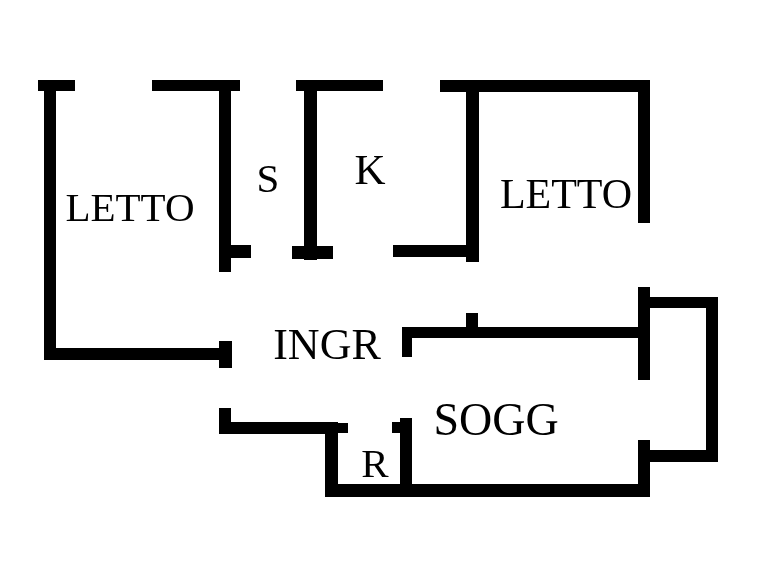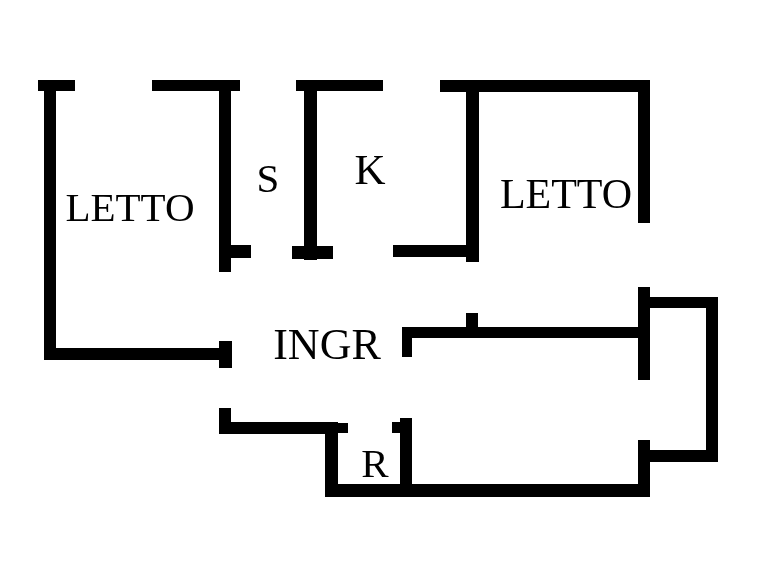--- a/index.html
+++ b/index.html
@@ -60,14 +60,15 @@
     <div class="wall" style="left: 638px; top: 440px; width: 12px; height: 57px; background: rgb(0, 0, 0);"></div>
     <div class="wall" style="left: 325px; top: 484px; width: 325px; height: 13px; background: rgb(0, 0, 0);"></div>
     <div class="wall" style="left: 647px; top: 297px; width: 71px; height: 11px; background: rgb(0, 0, 0);"></div>
     <div class="wall" style="left: 706px; top: 298px; width: 12px; height: 164px; background: rgb(0, 0, 0);"></div>
     <div class="wall" style="left: 647px; top: 450px; width: 71px; height: 12px; background: rgb(0, 0, 0);"></div>
     <span class="room-label" style="left: 130px; top: 207px; font-size: 41px; color: rgb(0, 0, 0);">LETTO</span>
     <span class="room-label" style="left: 268px; top: 178px; font-size: 41px; color: rgb(0, 0, 0);">S</span>
     <span class="room-label" style="left: 370px; top: 169px; font-size: 43px; color: rgb(0, 0, 0);">K</span>
     <span class="room-label" style="left: 566px; top: 194px; font-size: 42px; color: rgb(0, 0, 0);">LETTO</span>
     <span class="room-label" style="left: 327px; top: 345px; font-size: 44px; color: rgb(0, 0, 0);">INGR</span>
+    <span class="room-label" style="left: 496px; top: 420px; font-size: 46px; color: rgb(0, 0, 0);">SOGG</span>
     <span class="room-label" style="left: 375px; top: 463px; font-size: 41px; color: rgb(0, 0, 0);">R</span>
   </div>
 
 </body></html>

